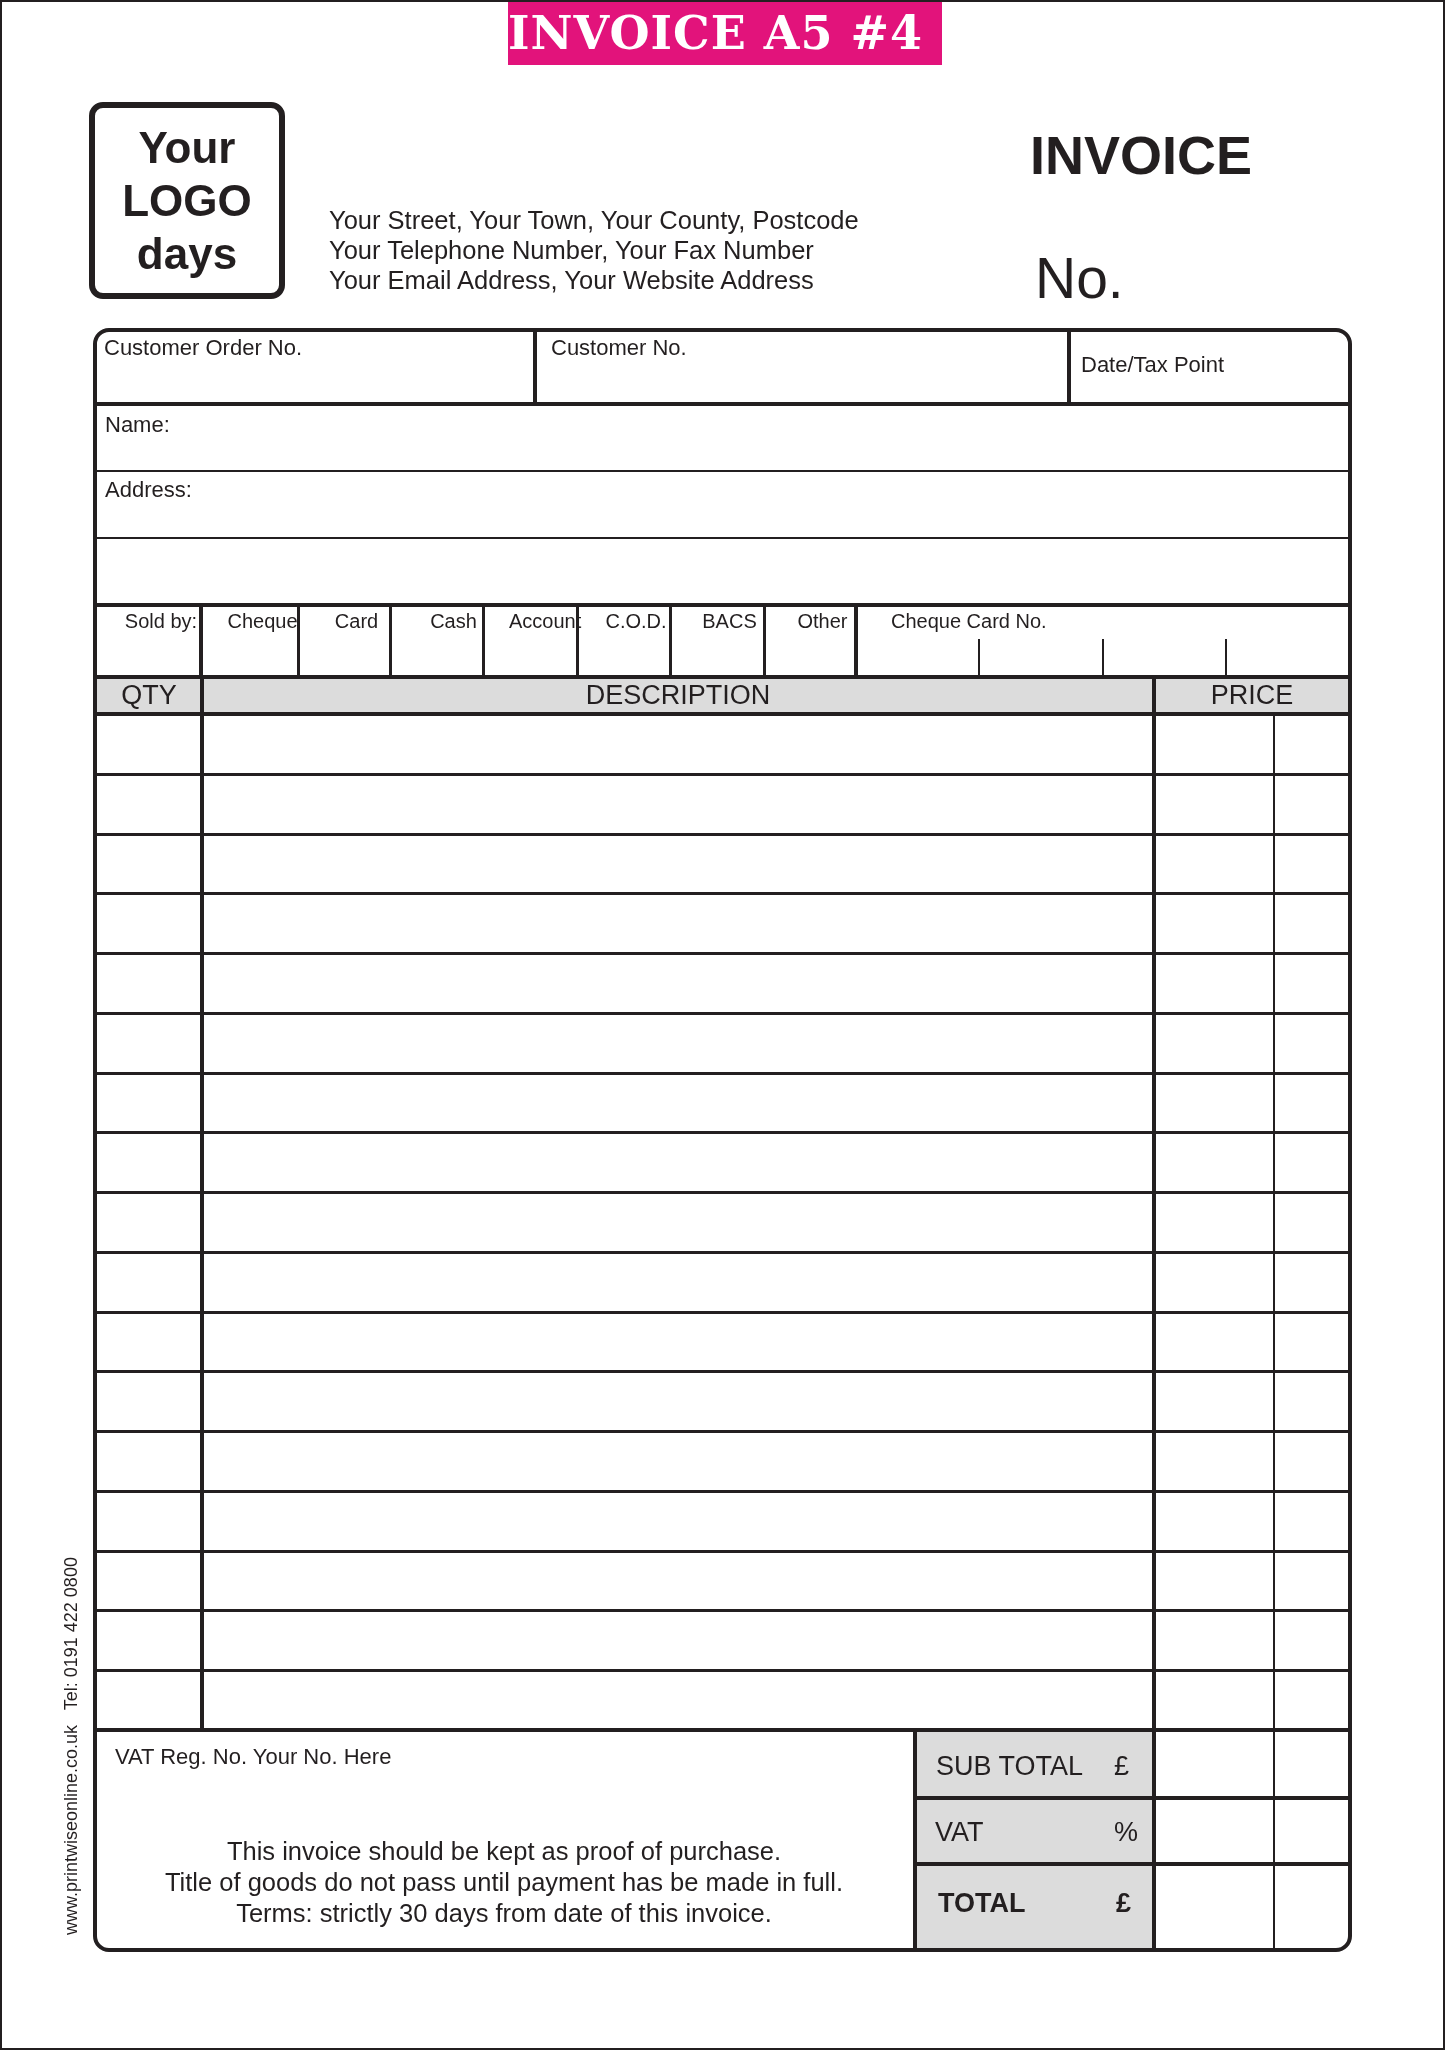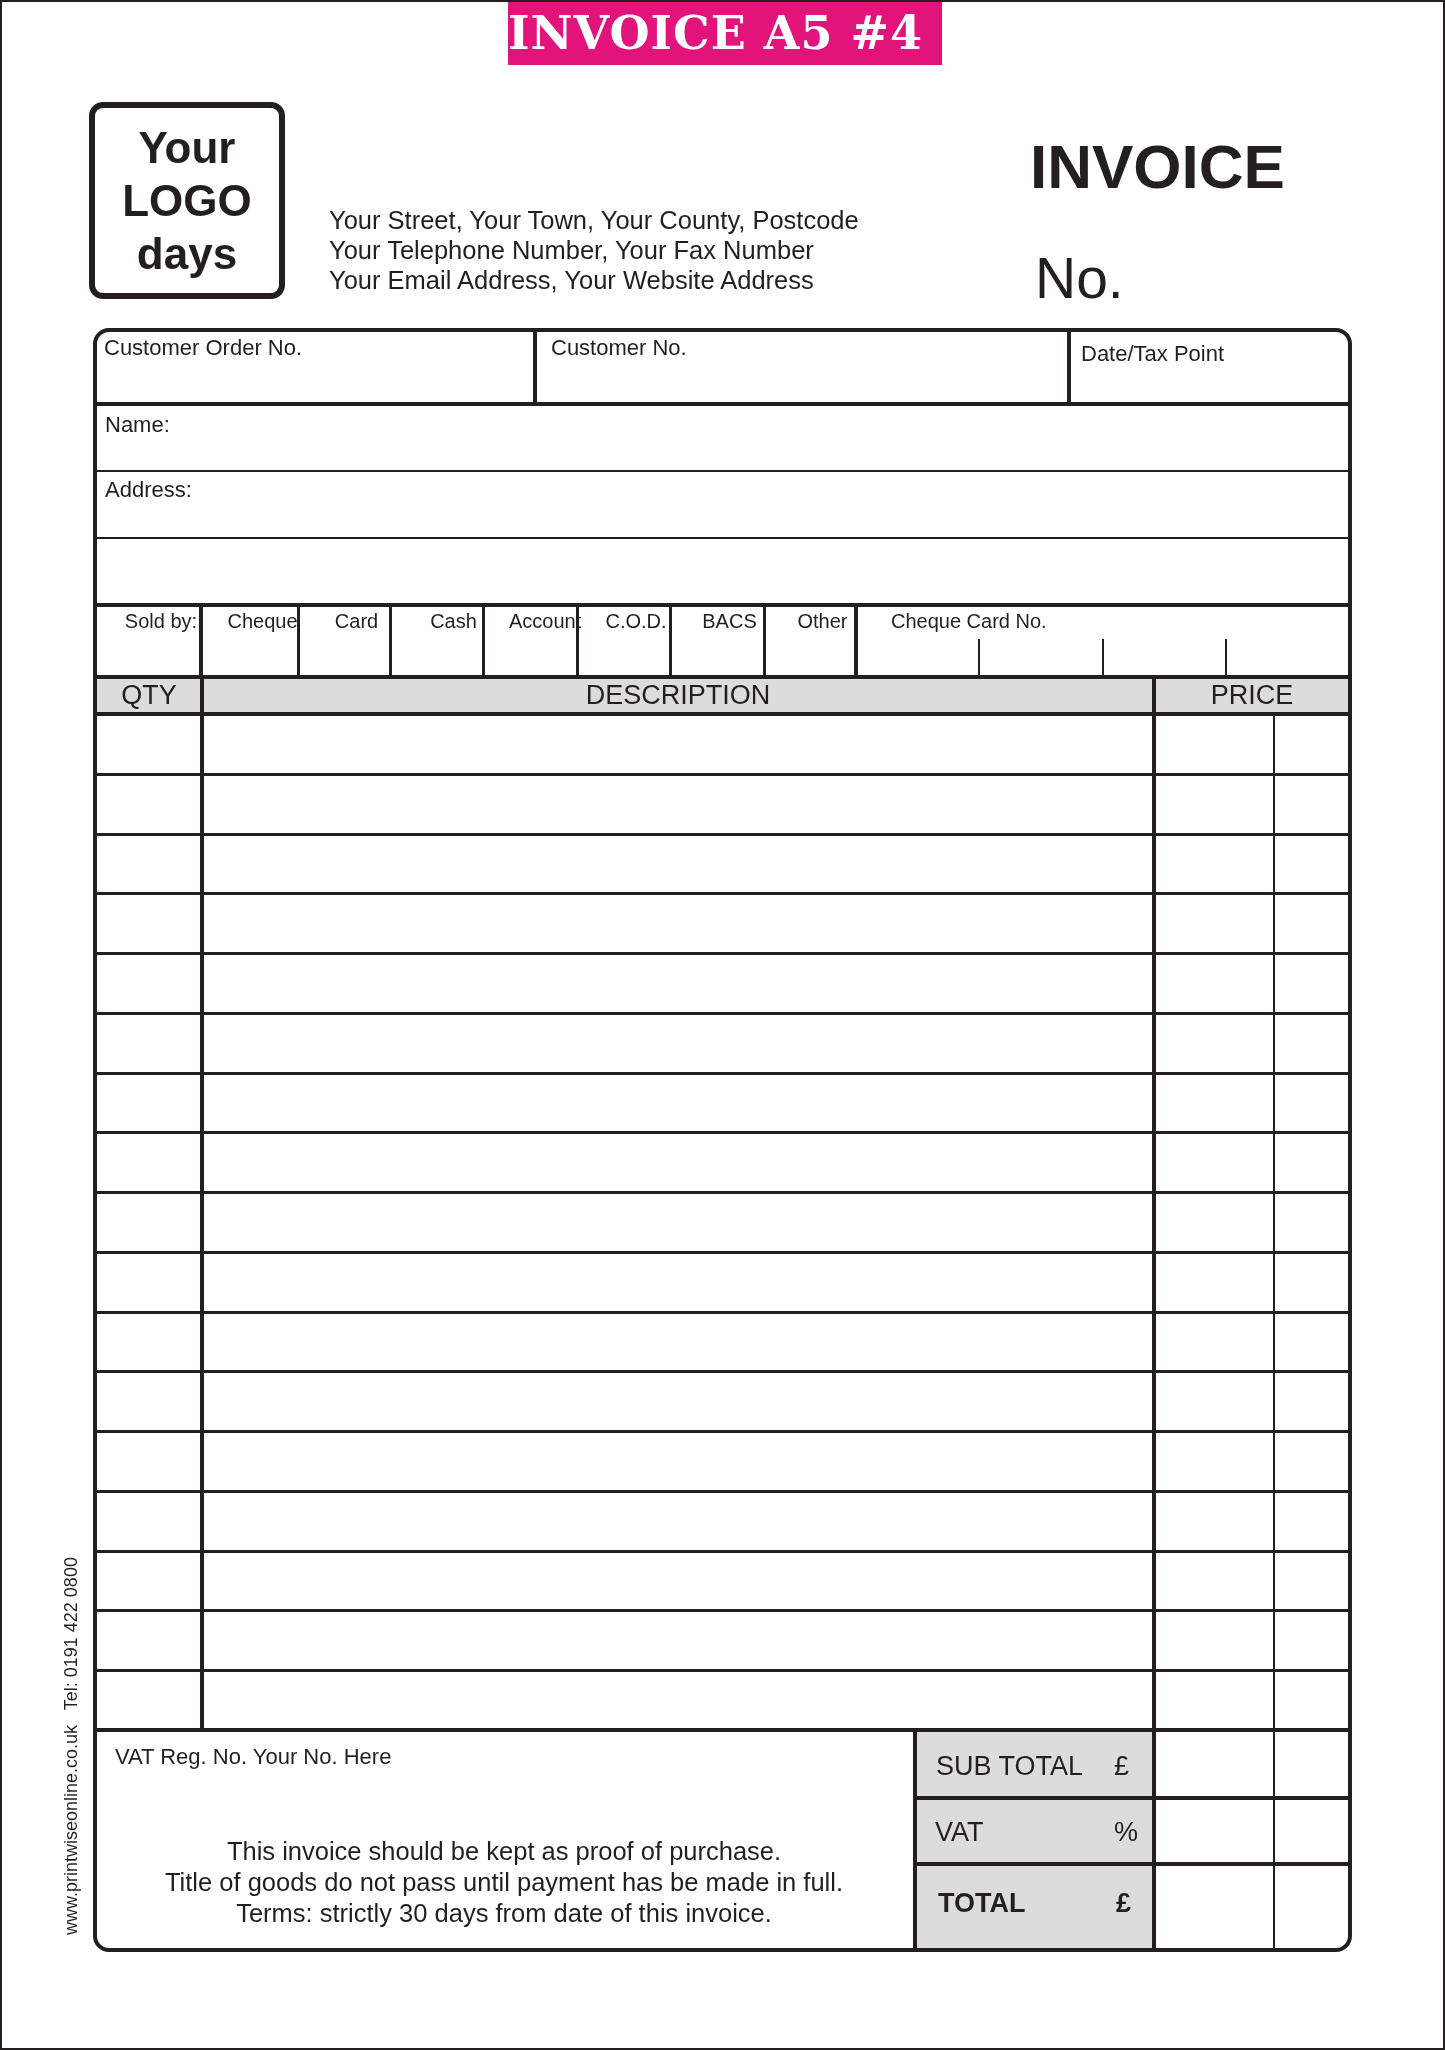--- a/index.html
+++ b/index.html
@@ -7,21 +7,21 @@
   body { font-family: "Liberation Sans", sans-serif; color: #231f20; position: relative; }
   .page { position: absolute; left: 0; top: 0; width: 1445px; height: 2050px; border: 2px solid #231f20; background: #fff; }
   .abs { position: absolute; }
   .banner { left: 506px; top: 0; width: 434px; height: 63px; background: #e2137b; color: #fff;
     font-family: "DejaVu Serif", serif; font-weight: bold; font-size: 46px; line-height: 63px; text-align: left; letter-spacing: 1px; }
   .logo { left: 87px; top: 100px; width: 196px; height: 197px; border: 6px solid #231f20; border-radius: 14px;
     display: flex; flex-direction: column; align-items: center; justify-content: center; }
   .logo span { font-weight: bold; font-size: 44px; line-height: 53px; display: block; text-align: left; }
   .company { left: 318px; top: 88px; font-weight: bold; font-size: 77px; line-height: 90px; white-space: nowrap; letter-spacing: -0.5px; }
   .addr { left: 327px; font-size: 25.5px; line-height: 30px; white-space: nowrap; }
-  .invoice-title { left: 1028px; top: 122px; font-weight: bold; font-size: 62px; line-height: 86px; white-space: nowrap; }
+  .invoice-title { left: 1028px; top: 110px; font-weight: bold; font-size: 54px; line-height: 86px; white-space: nowrap; }
   .invoice-no { left: 1033px; top: 243px; font-size: 57px; line-height: 66px; white-space: nowrap; }
 
   .form { left: 91px; top: 326px; width: 1259px; height: 1624px; border: 4px solid #231f20; border-radius: 16px; }
   .hline { position: absolute; background: #231f20; }
   .vline { position: absolute; background: #231f20; }
   .lbl { position: absolute; font-size: 22px; line-height: 26px; white-space: nowrap; }
   .opt { position: absolute; font-size: 20px; line-height: 24px; white-space: nowrap; text-align: center; padding-left: 24px; }
   .gray { position: absolute; background: #dcdcdc; }
   .th { position: absolute; font-size: 27px; line-height: 37px; text-align: center; }
   .cell { position: absolute; }
@@ -52,21 +52,21 @@
 
   <div class="abs form"></div>
 
   <div class="vline" style="left:531px; top:328px; width:4px; height:76px;"></div>
   <div class="vline" style="left:1065px; top:328px; width:4px; height:76px;"></div>
   <div class="cell" style="left:95px; top:330px; width:436px; height:72px;"></div>
   <div class="cell" style="left:535px; top:330px; width:530px; height:72px;"></div>
   <div class="cell" style="left:1069px; top:330px; width:277px; height:72px;"></div>
   <div class="lbl" style="left:102px; top:333px;">Customer Order No.</div>
   <div class="lbl" style="left:549px; top:333px;">Customer No.</div>
-  <div class="lbl" style="left:1079px; top:339px;">Date/Tax Point</div>
+  <div class="lbl" style="left:1079px; top:350px;">Date/Tax Point</div>
   <div class="hline" style="left:91px; top:400px; width:1259px; height:4px;"></div>
 
   <div class="cell" style="left:95px; top:404px; width:1251px; height:63px;"></div>
   <div class="lbl" style="left:103px; top:410px;">Name:</div>
   <div class="hline" style="left:91px; top:468px; width:1259px; height:2px;"></div>
 
   <div class="cell" style="left:95px; top:470px; width:1251px; height:131px;"></div>
   <div class="lbl" style="left:103px; top:475px;">Address:</div>
   <div class="hline" style="left:91px; top:535px; width:1259px; height:2px;"></div>
   <div class="hline" style="left:91px; top:601px; width:1259px; height:4px;"></div>

